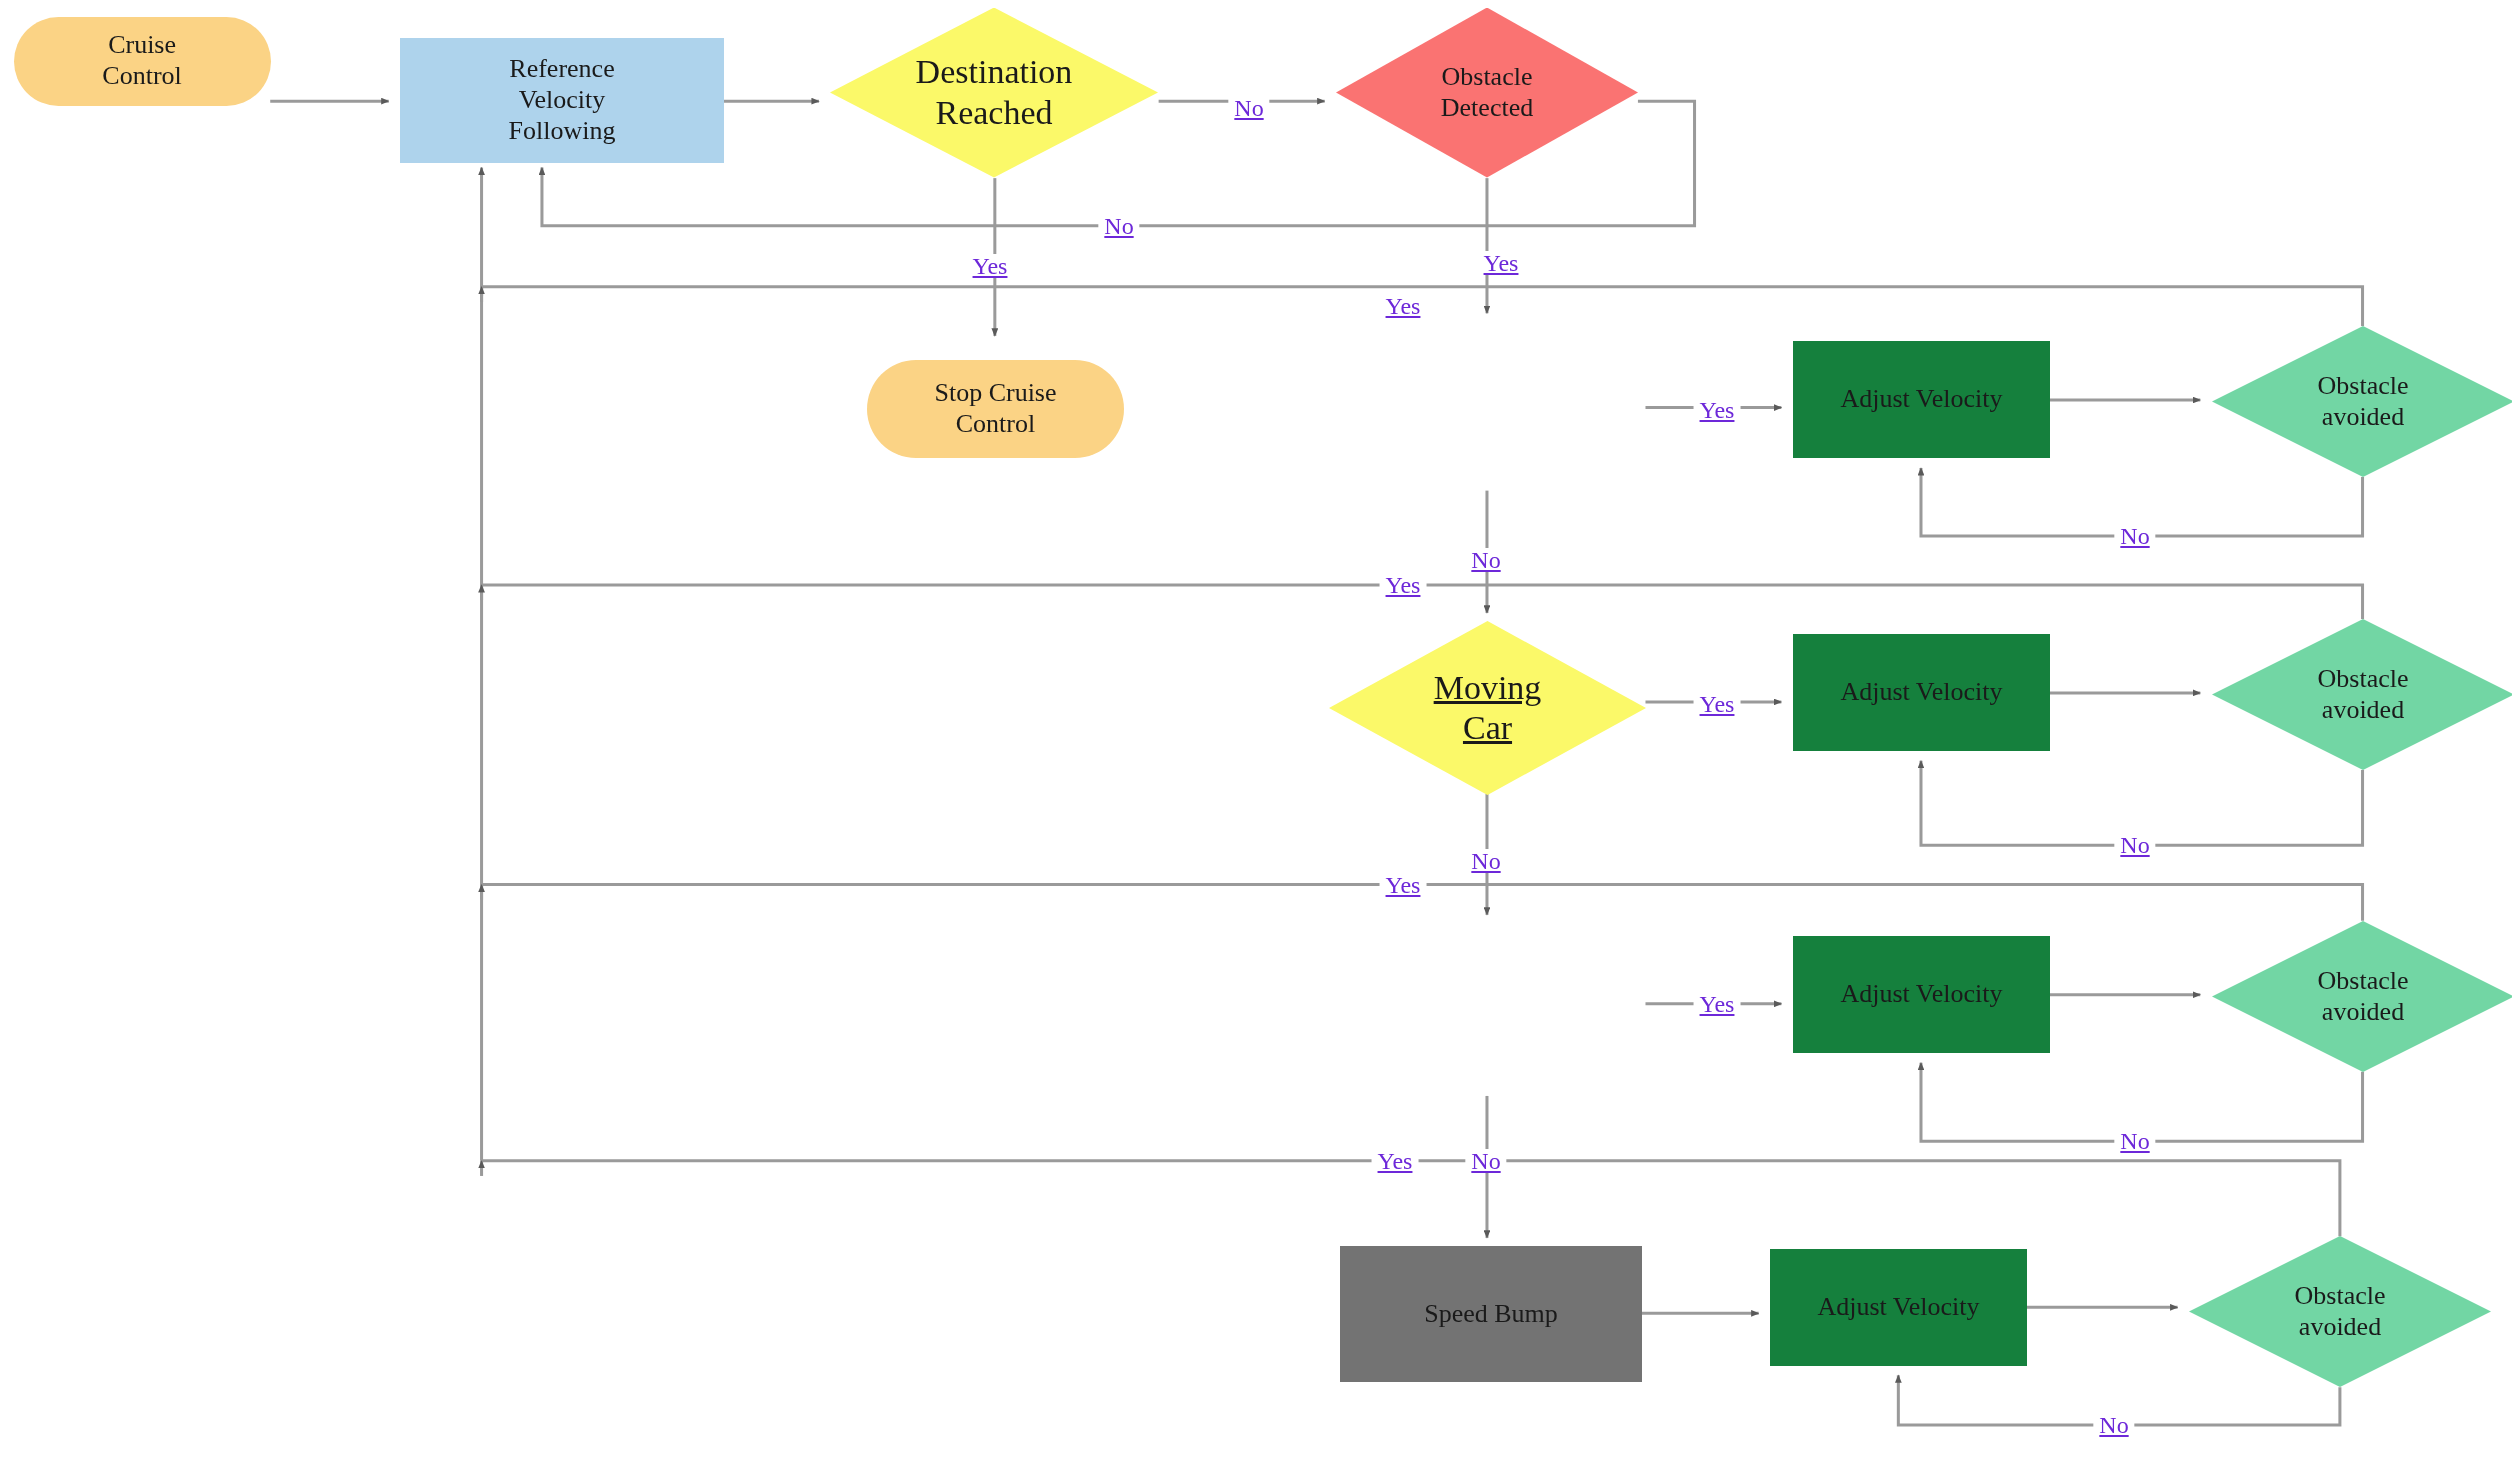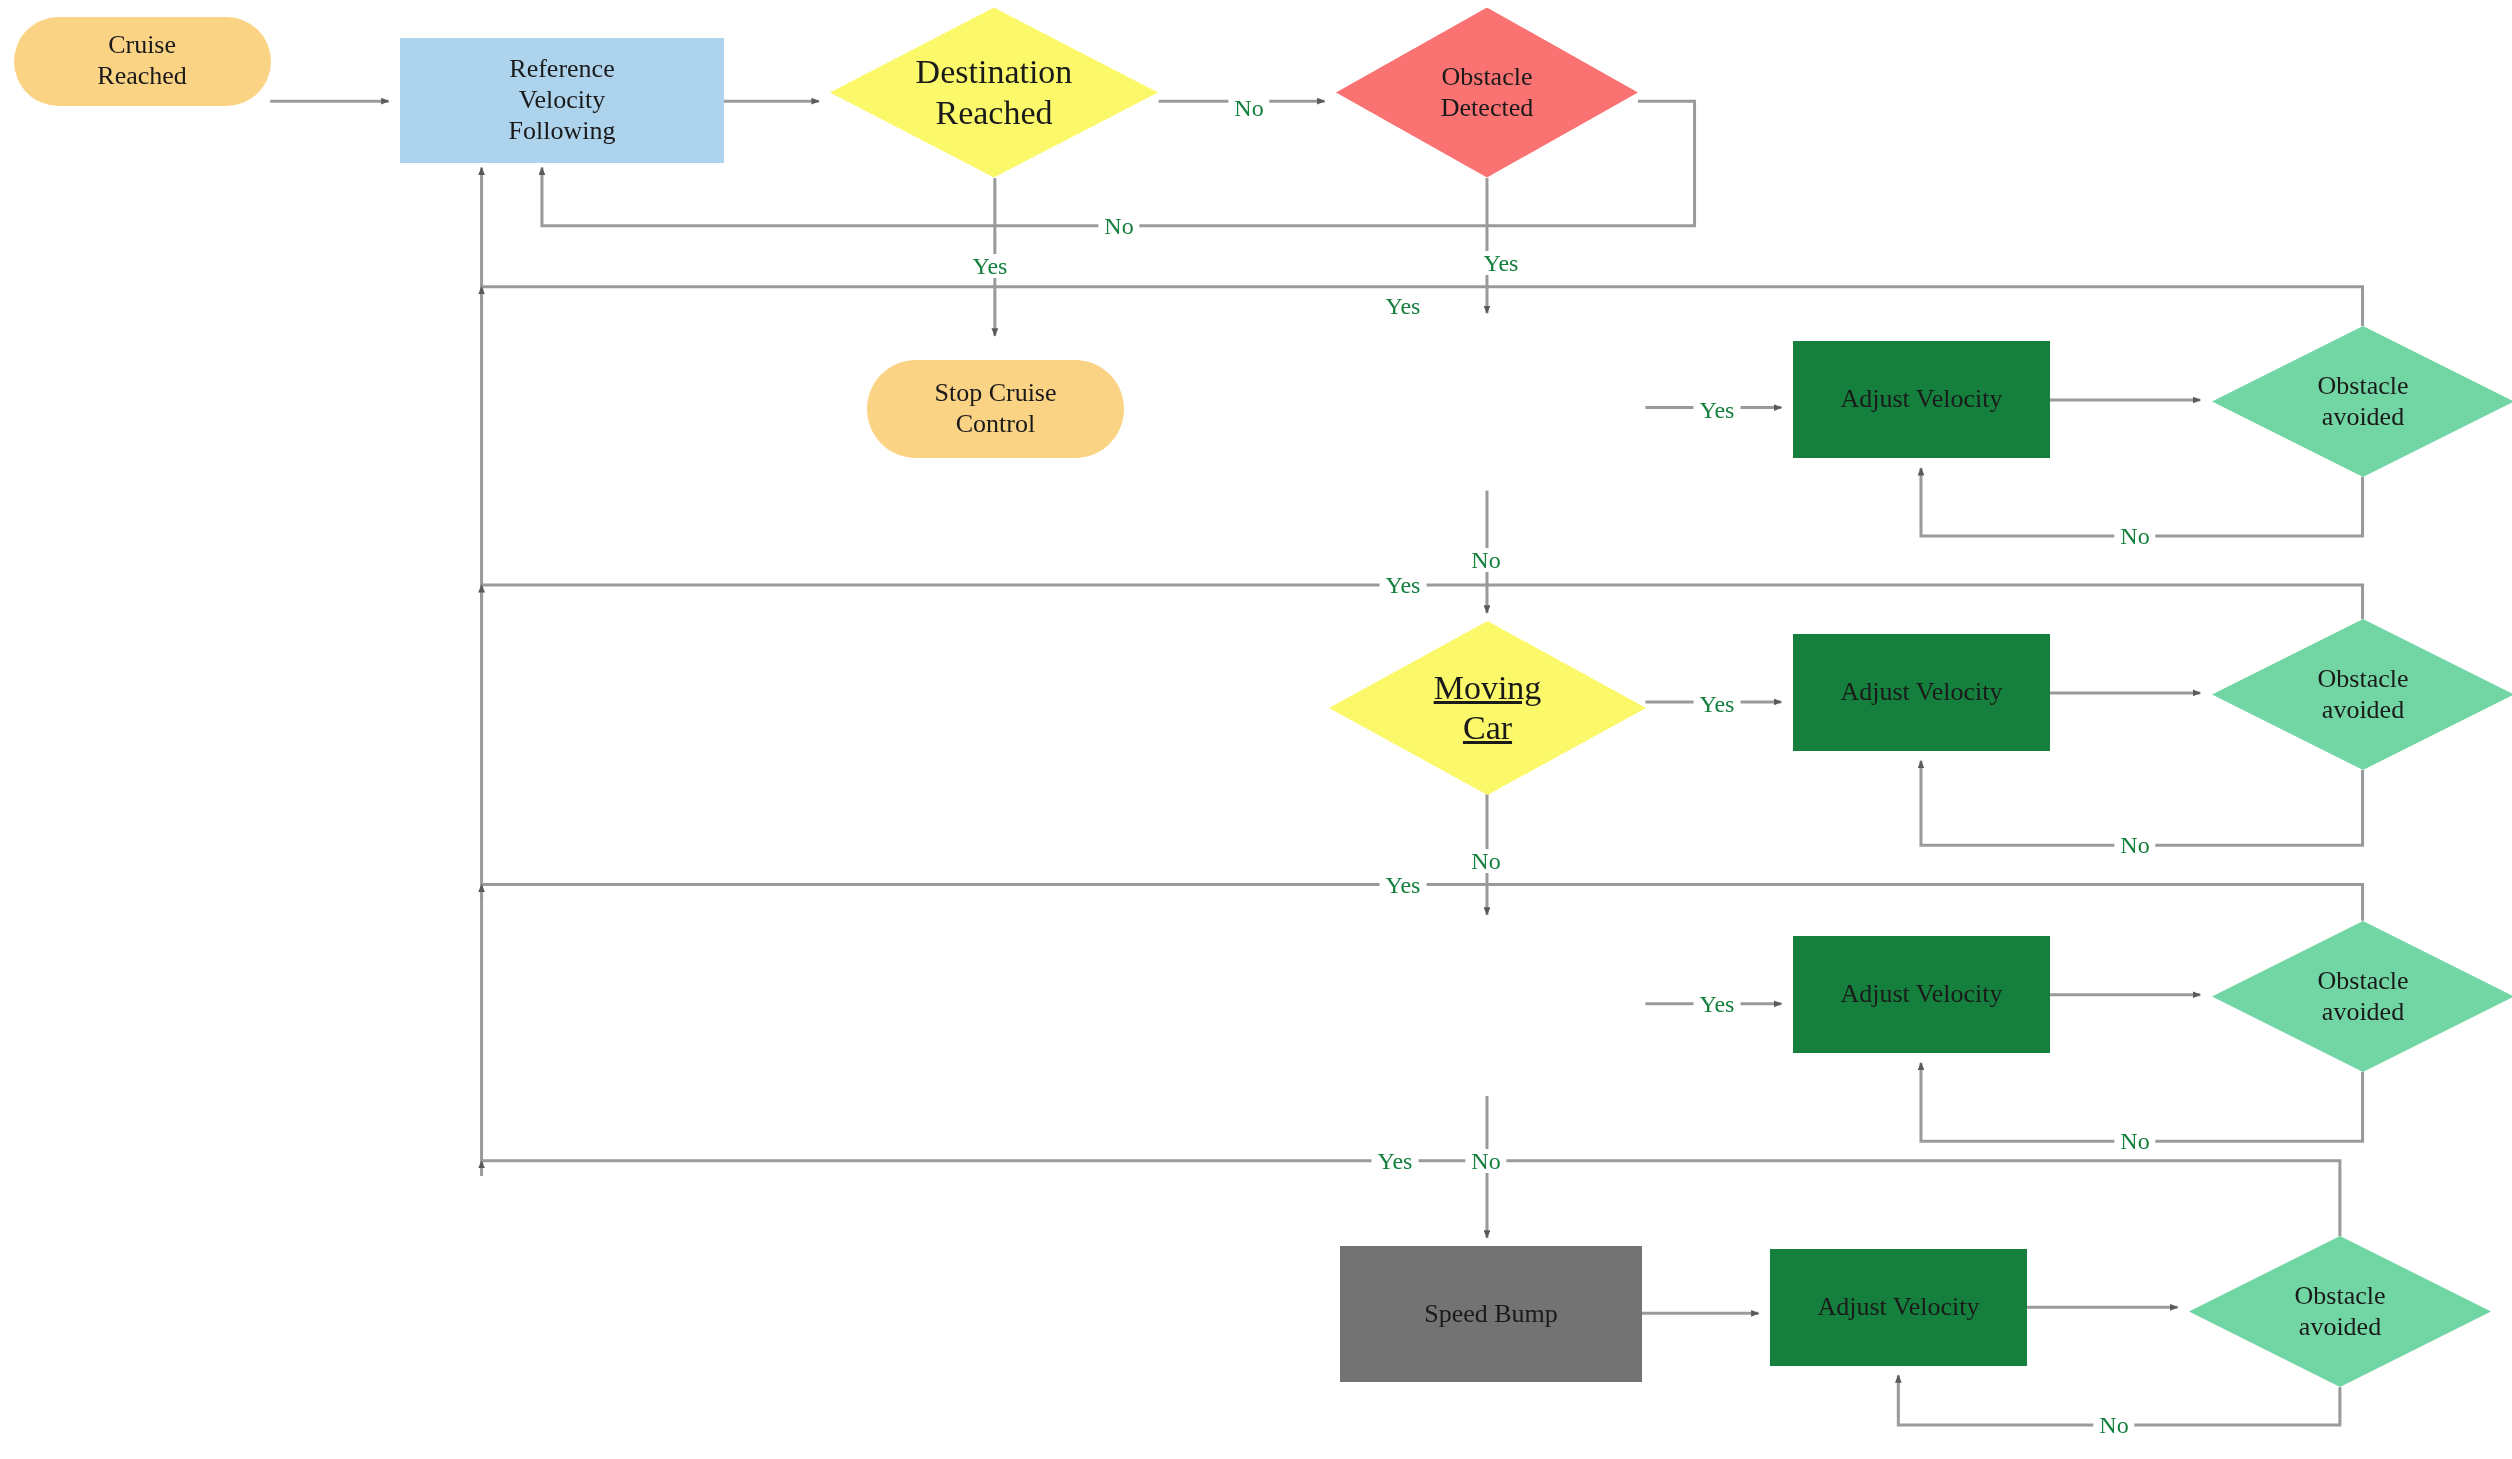--- a/index.html
+++ b/index.html
@@ -65,26 +65,27 @@
   }
   .d-yellow { background: #fbf969; }
   .d-red    { background: #fa7372; }
   .d-green  { background: #72d6a4; }
   .node .label {
     position: relative;
     z-index: 2;
   }
   .edge-label {
     position: absolute;
-    color: #15803d;
+    color: #6d28d9;
     background: #ffffff;
     padding: 0 6px;
     line-height: 1;
     white-space: nowrap;
     transform: translate(-50%, -50%);
+    text-decoration: underline;
   }
 </style>
 </head>
 <body>
 
 <div id="stage">
 
   <svg id="wires" viewBox="0 0 3328 1933" preserveAspectRatio="none">
     <defs>
       <marker id="ah" markerWidth="11" markerHeight="9" refX="10" refY="4.5" orient="auto" markerUnits="userSpaceOnUse">
@@ -140,21 +141,21 @@
       <path d="M638,400 L638,380" marker-end="url(#ah)"></path>
       <path d="M638,795 L638,775" marker-end="url(#ah)"></path>
       <path d="M638,1192 L638,1172" marker-end="url(#ah)"></path>
       <path d="M638,1558 L638,1538" marker-end="url(#ah)"></path>
 
     </g>
   </svg>
 
   <div class="node shape-rounded" style="left:13.6px; top:16.6px; width:257px; height:89px; font-size:26px;">
     <span class="label">Cruise
-Reached</span>
+Control</span>
   </div>
 
   <div class="node shape-rect-blue" style="left:400px; top:38px; width:324px; height:125px; font-size:26px;">
     <span class="label">Reference
 Velocity
 Following</span>
   </div>
 
   <div class="node shape-diamond" style="left:830px; top:7.5px; width:328px; height:170px; font-size:34px;">
     <span class="diamond-fill d-yellow"></span>

